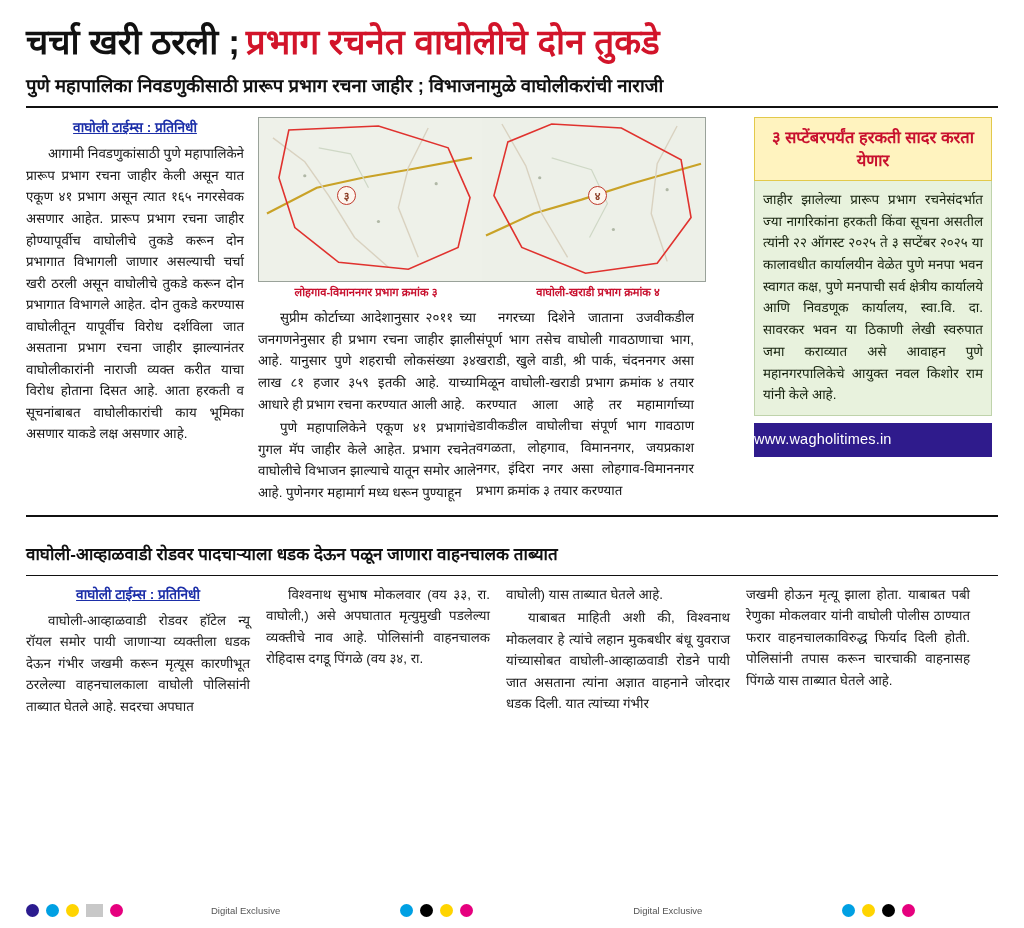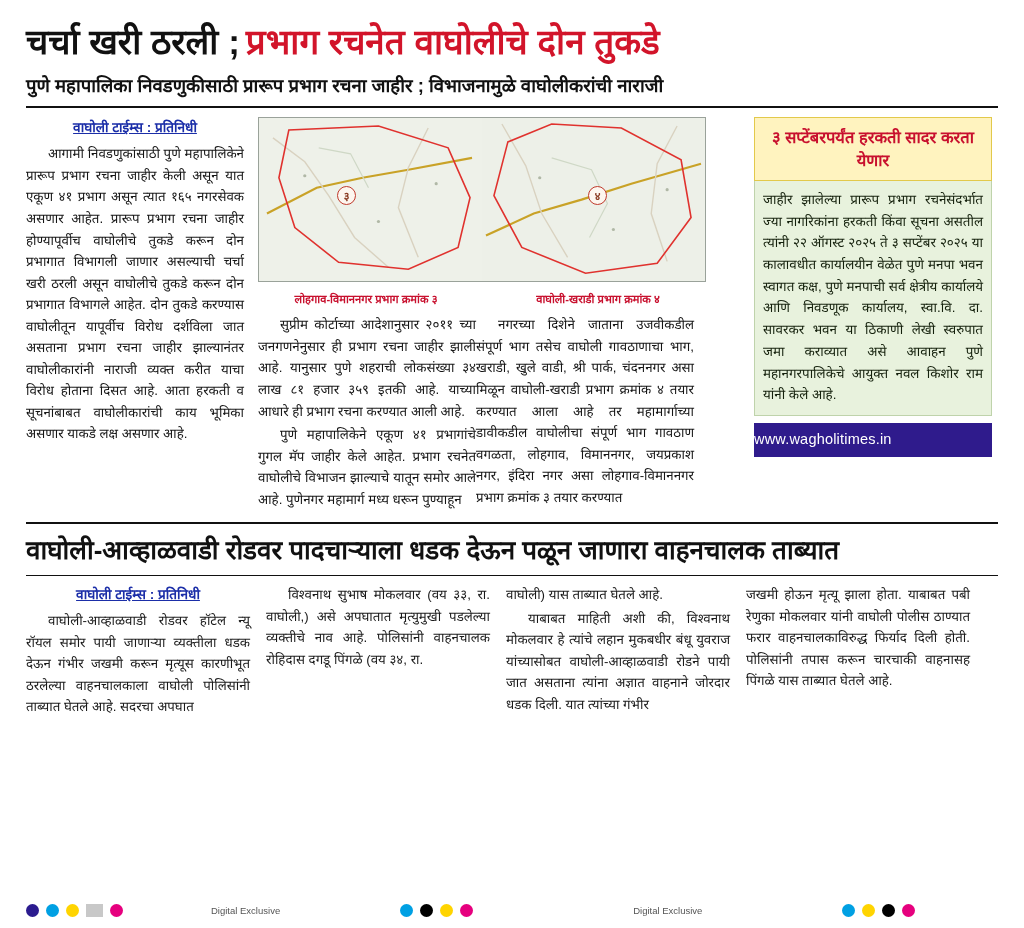--- a/index.html
+++ b/index.html
@@ -104,21 +104,21 @@
     height: 100%;
   }
   .map-left { left: 0; border-right: 1px solid #ffffff; }
   .map-right { right: 0; }
   .map-roads, .map-roads2 {
     position: absolute; inset: 0;
   }
   .map-caption-row {
     display: flex;
     gap: 16px;
-    margin-top: 9px;
+    margin-top: 2px;
   }
   .map-cap {
     width: 50%;
     text-align: center;
     font-size: 11.2px;
     font-weight: bold;
     color: #c8102e;
   }
   .map-marker {
     position: absolute;
@@ -170,22 +170,22 @@
     letter-spacing: .2px;
   }
 
   
   .rule2 {
     margin-top: 10px;
     border-top: 2px solid #111;
     width: 100%;
   }
   .headline2 {
-    margin-top: 11px;
-    font-size: 26px;
+    margin-top: 28px;
+    font-size: 17px;
     font-weight: bold;
     color: #111;
     line-height: 1.2;
     white-space: nowrap;
   }
   .rule3 {
     margin-top: 9px;
     border-top: 1.5px solid #111;
     width: 100%;
   }

